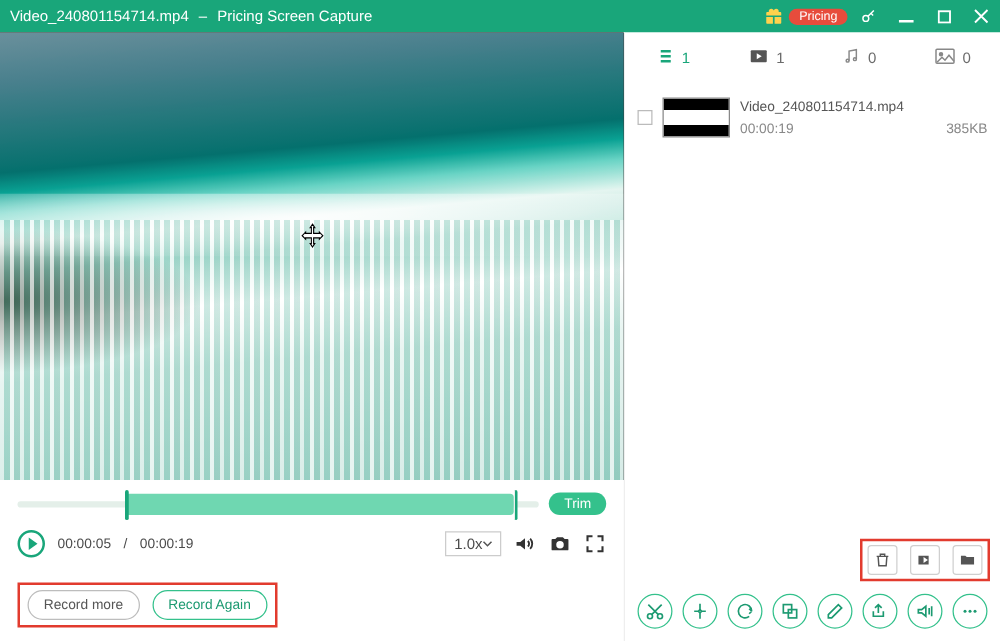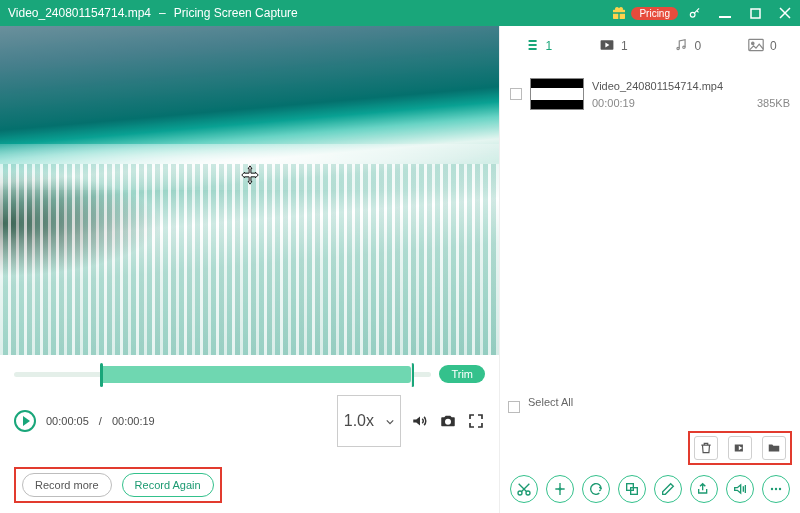--- a/index.html
+++ b/index.html
@@ -43,21 +43,21 @@
   .track .range { position:absolute; left:20.5%; right:5%; top:-6px; bottom:-6px; background:#6fd7b1; border-radius:3px; }
   .track .handle { position:absolute; top:-9px; width:3px; height:24px; background:#19a67a; left:30%; border-radius:2px; }
   .track .handle.left { left:20.5%; }
   .track .handle.right { left:95%; }
   .trim-pill { background:#34c18c; color:#fff; font-size:11px; padding:3px 12px; border-radius:10px; cursor:pointer;}
   
   .control-row { padding:6px 14px 10px; display:flex; align-items:center; gap:10px; font-size:11px; color:#4b4b4b; }
   .play-btn { width:22px; height:22px; border-radius:50%; border:2px solid #19a67a; display:flex; align-items:center; justify-content:center; cursor:pointer;}
   .play-btn .tri { width:0;height:0;border-left:7px solid #19a67a;border-top:5px solid transparent;border-bottom:5px solid transparent; margin-left:2px;}
   .control-row .spacer { flex:1; }
-  .speed-box { border:1px solid #ccc; padding:16px 6px; font-size:16px; display:flex; align-items:center; gap:12px; cursor:pointer;}
+  .speed-box { border:1px solid #ccc; padding:2px 6px; font-size:12px; display:flex; align-items:center; gap:0; cursor:pointer;}
   .ctrl-icon { width:18px; height:18px; color:#3a3a3a; cursor:pointer; display:flex; align-items:center; justify-content:center;}
   
   .record-row { padding:10px 14px; display:flex; align-items:center; gap:12px;text-align:center; }
   .highlight-box { border:2px solid #e23b2e; padding:4px 6px; display:flex; gap:10px; }
   .rec-btn { font-size:11px; padding:5px 12px; border-radius:14px; border:1px solid #bdbdbd; cursor:pointer; background:#fff; color:#555;}
   .rec-btn.again { border:1px solid #34c18c; color:#1c9a71; }
   
   .tabs { height:40px; display:flex; align-items:center; justify-content:space-around; color:#6b6b6b; font-size:12px; }
   .tab { display:flex; align-items:center; gap:6px; cursor:pointer;}
   .tab.active { color:#19a67a; }
@@ -223,24 +223,20 @@
         <div class="file-meta">
           <div>Video_240801154714.mp4</div>
           <div class="row2">
             <span>00:00:19</span>
             <span>385KB</span>
           </div>
         </div>
       </div>
     </div>
 
-    <div class="select-all-row">
-      <div class="file-check"></div>
-      <span>Select All</span>
-    </div>
 
     <div class="right-bottom">
       <div class="highlight-box">
         <span class="sq-btn">
             <svg width="14" height="14" viewBox="0 0 24 24" fill="none" stroke="#555" stroke-width="2">
               <path d="M4 7h16M9 7V4h6v3M6 7l1 13h10l1-13"></path>
             </svg>
           </span>
         <span class="sq-btn">
             <svg width="14" height="14" viewBox="0 0 24 24" fill="#555">

